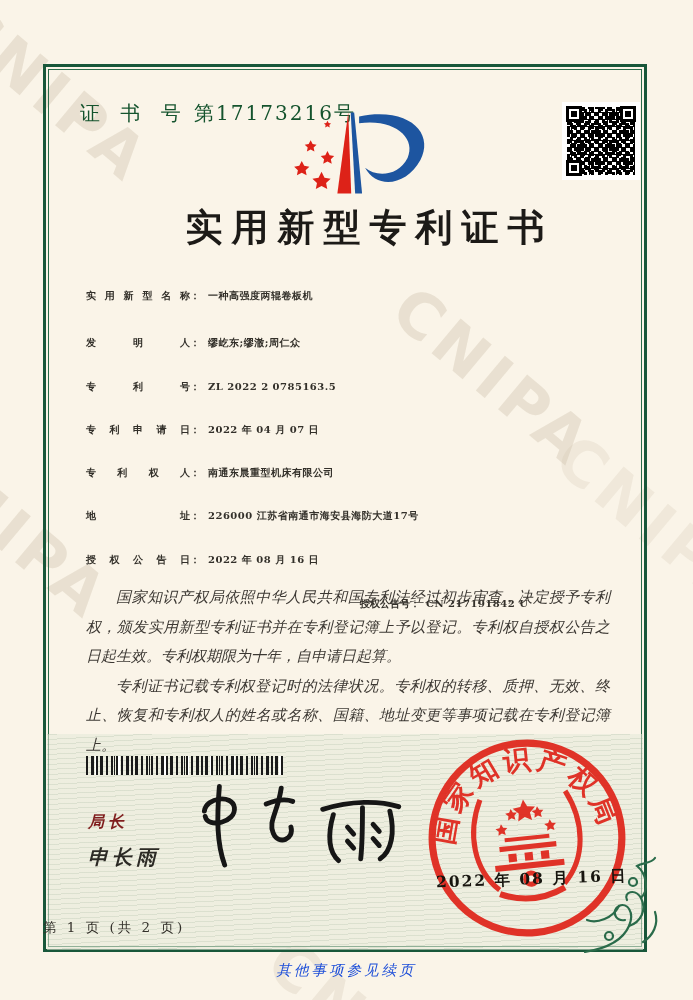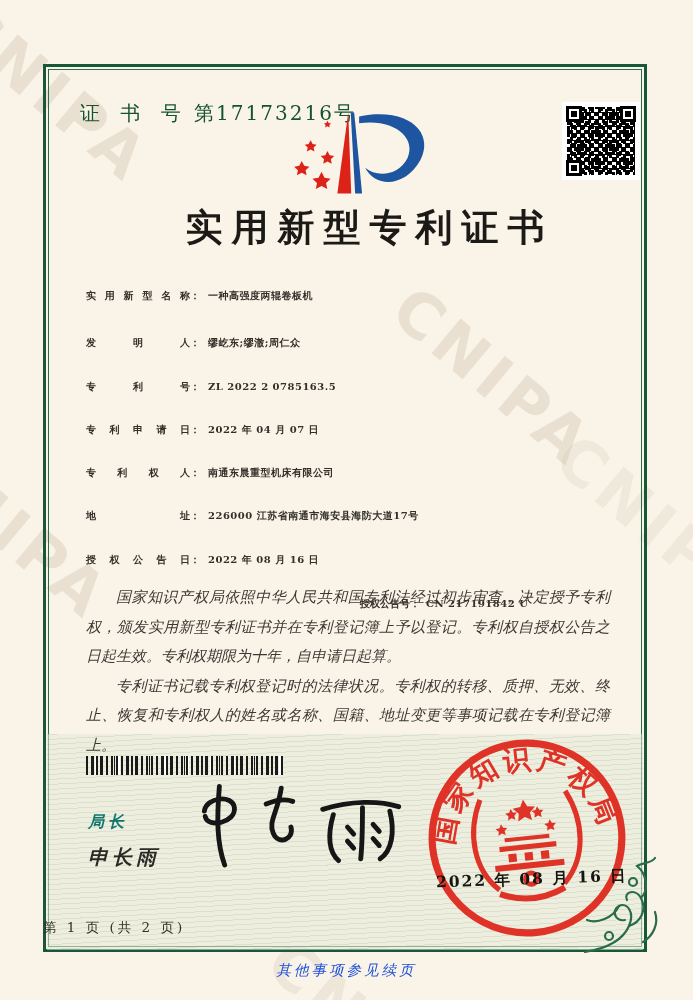--- a/index.html
+++ b/index.html
@@ -82,21 +82,21 @@
   .body-text p { margin:0; text-indent:2em; }
   
   .barcode {
     position:absolute; left:86px; top:756px; width:198px; height:19px;
     background:
       repeating-linear-gradient(90deg,#1a1a1a 0 2px, rgba(0,0,0,0) 2px 5px),
       repeating-linear-gradient(90deg,#1a1a1a 0 1px, rgba(0,0,0,0) 1px 7px),
       repeating-linear-gradient(90deg, rgba(0,0,0,0) 0 9px, #fff 9px 11px, rgba(0,0,0,0) 11px 23px);
   }
   
-  .sig-title { position:absolute; left:88px; top:812px; font-size:16px; font-weight:600; color:#0f766e; letter-spacing:4px; font-style:italic; }
+  .sig-title { position:absolute; left:88px; top:812px; font-size:16px; font-weight:600; color:#7f1d1d; letter-spacing:4px; font-style:italic; }
   .sig-name  { position:absolute; left:88px; top:844px; font-size:20px; font-weight:600; color:#2c2a25; letter-spacing:4px; font-style:italic; }
   .autograph { position:absolute; left:192px; top:780px; width:212px; height:94px; }
   
   .seal { position:absolute; left:425px; top:736px; width:204px; height:204px; transform:rotate(-6deg); }
   .seal-date {
     position:absolute; left:436px; top:869px; font-size:15.5px; color:#17150f;
     letter-spacing:2px; transform:rotate(-2deg); white-space:nowrap; font-weight:600;
   }
   
   .ornament { position:absolute; left:583px; top:852px; width:86px; height:112px; }

